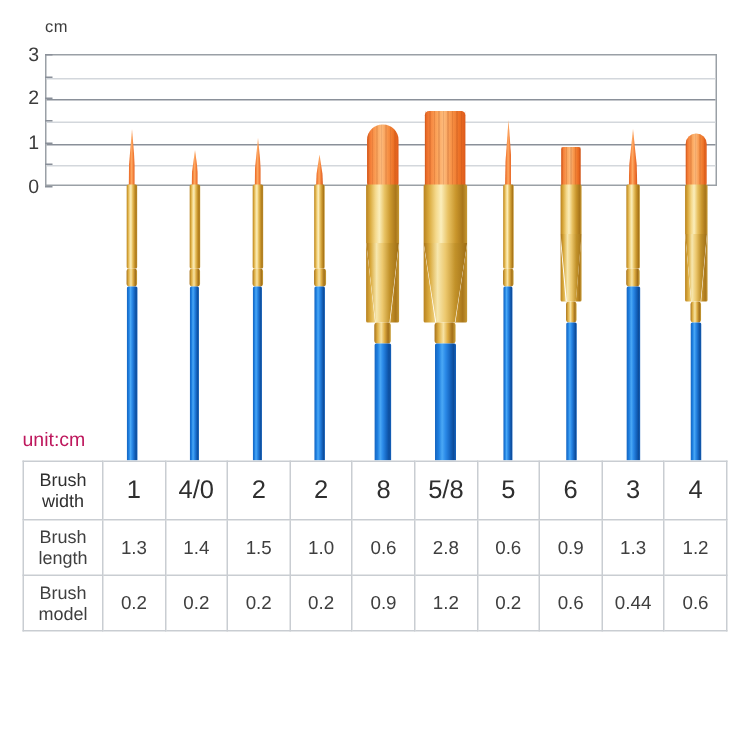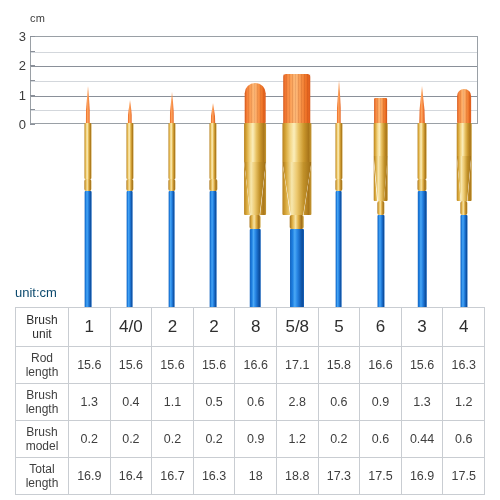--- a/index.html
+++ b/index.html
@@ -102,21 +102,21 @@
         #a87217 0%, #e0b248 20%, #f7e3a4 42%,
         #dfae44 62%, #a3701a 84%, #caa038 100%);
     border-radius:2px;
   }
 
   
   #unit-note{
     position:absolute;
     left:15px; top:285px;
     font-size:13px;
-    color:#0c4a6e;
+    color:#be185d;
   }
   #spec-table{
     position:absolute;
     left:15px; top:307px;
     width:470px;
     border-collapse:collapse;
     table-layout:fixed;
     background:#ffffff;
   }
   #spec-table td{
@@ -368,58 +368,42 @@
     <div class="axis-minor-tick" style="top: 35.8px;"></div>
   </div>
 
 <div id="unit-note">unit:cm</div>
 
 <table id="spec-table">
   <tbody>
       <tr class="model-row">
         <td class="rowhead">
           <div>Brush</div>
-          <div>unit</div>
+          <div>width</div>
         </td>
         <td>1</td>
         <td>4/0</td>
         <td>2</td>
         <td>2</td>
         <td>8</td>
         <td>5/8</td>
         <td>5</td>
         <td>6</td>
         <td>3</td>
         <td>4</td>
       </tr>
       <tr>
         <td class="rowhead">
-          <div>Rod</div>
-          <div>length</div>
-        </td>
-        <td>15.6</td>
-        <td>15.6</td>
-        <td>15.6</td>
-        <td>15.6</td>
-        <td>16.6</td>
-        <td>17.1</td>
-        <td>15.8</td>
-        <td>16.6</td>
-        <td>15.6</td>
-        <td>16.3</td>
-      </tr>
-      <tr>
-        <td class="rowhead">
           <div>Brush</div>
           <div>length</div>
         </td>
         <td>1.3</td>
-        <td>0.4</td>
-        <td>1.1</td>
-        <td>0.5</td>
+        <td>1.4</td>
+        <td>1.5</td>
+        <td>1.0</td>
         <td>0.6</td>
         <td>2.8</td>
         <td>0.6</td>
         <td>0.9</td>
         <td>1.3</td>
         <td>1.2</td>
       </tr>
       <tr>
         <td class="rowhead">
           <div>Brush</div>
@@ -429,30 +413,14 @@
         <td>0.2</td>
         <td>0.2</td>
         <td>0.2</td>
         <td>0.9</td>
         <td>1.2</td>
         <td>0.2</td>
         <td>0.6</td>
         <td>0.44</td>
         <td>0.6</td>
       </tr>
-      <tr>
-        <td class="rowhead">
-          <div>Total</div>
-          <div>length</div>
-        </td>
-        <td>16.9</td>
-        <td>16.4</td>
-        <td>16.7</td>
-        <td>16.3</td>
-        <td>18</td>
-        <td>18.8</td>
-        <td>17.3</td>
-        <td>17.5</td>
-        <td>16.9</td>
-        <td>17.5</td>
-      </tr>
     </tbody>
 </table>
 
 </body></html>

